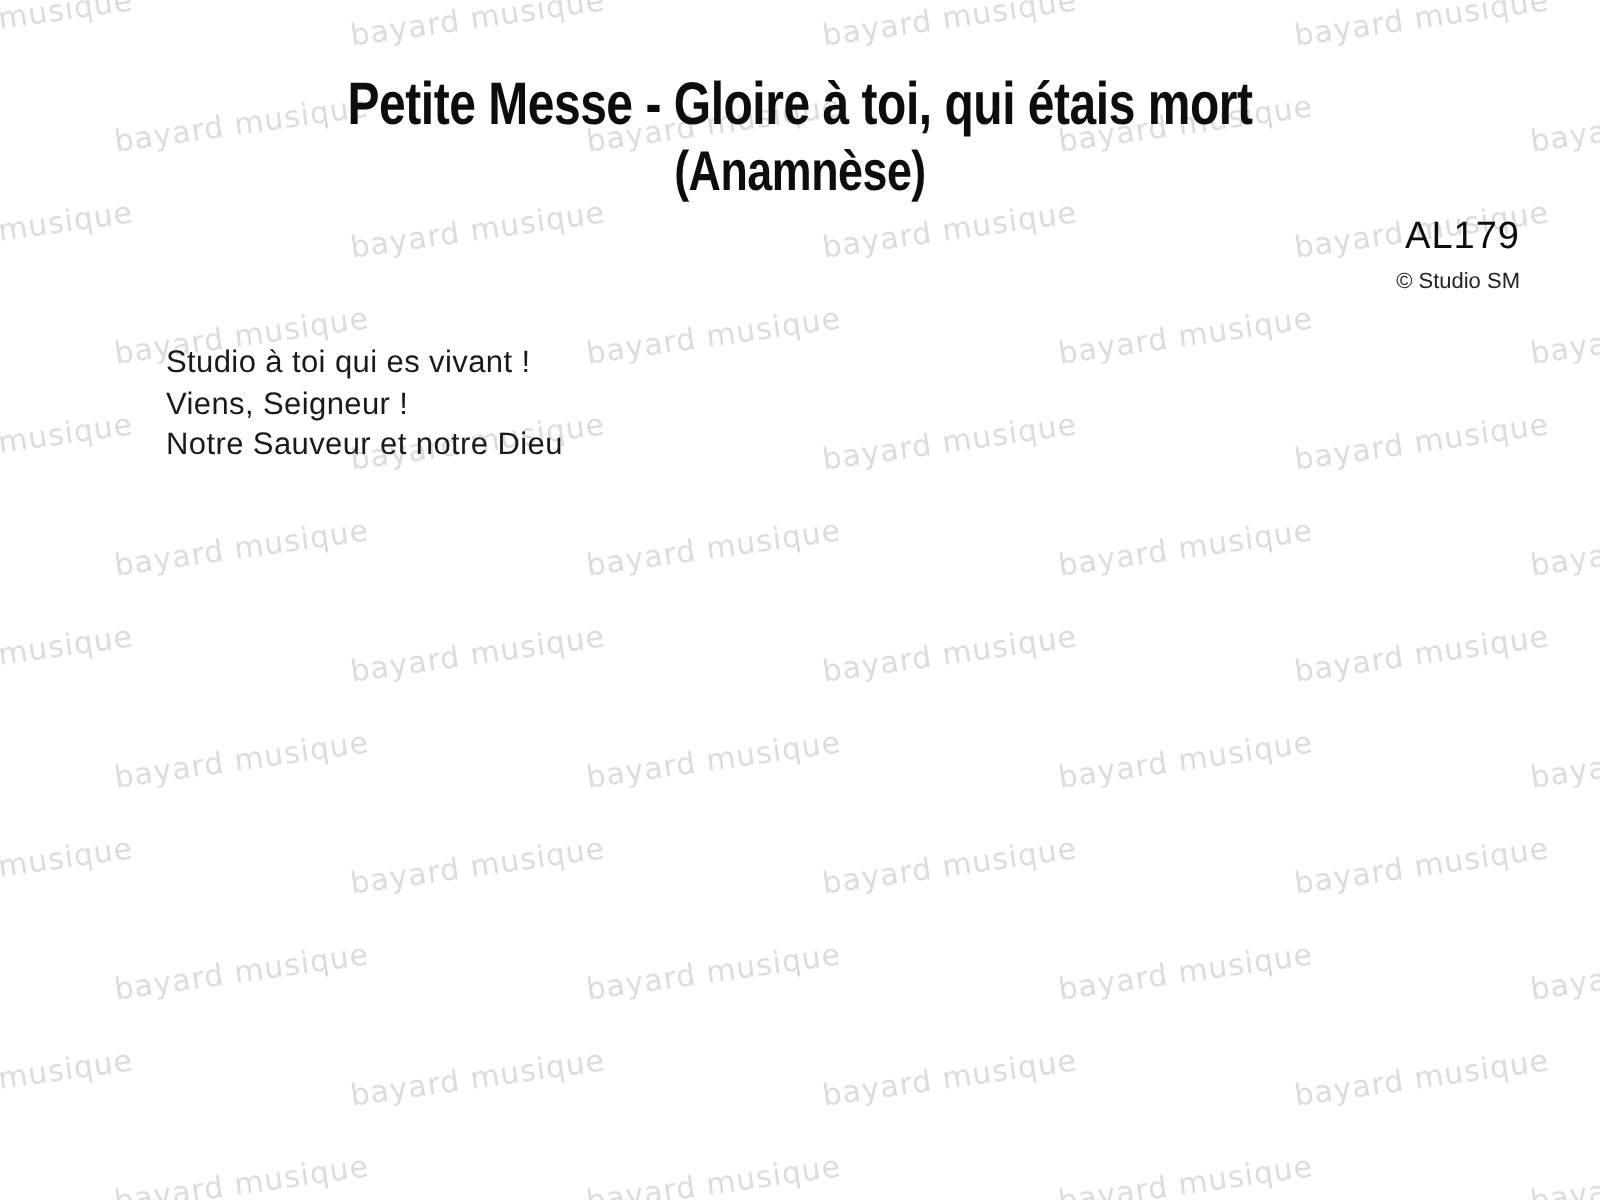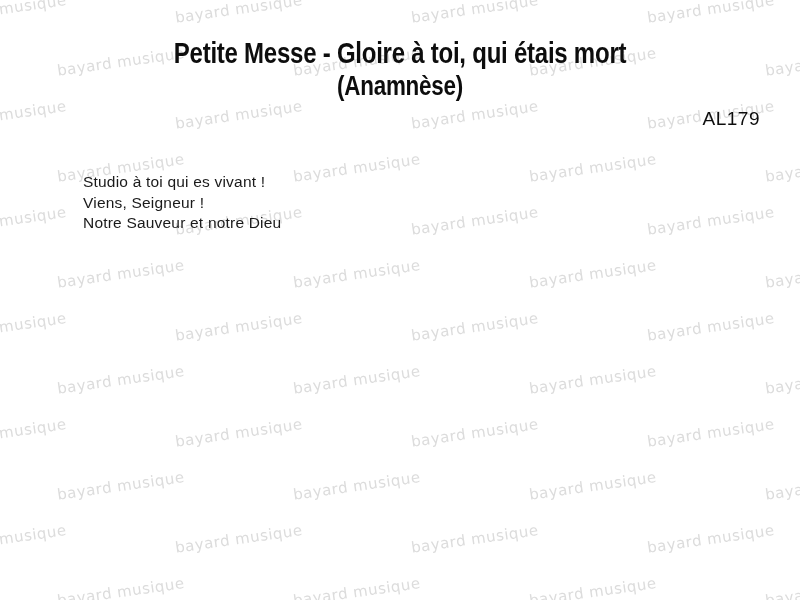--- a/index.html
+++ b/index.html
@@ -147,20 +147,21 @@
   <div class="content">
 
     <div class="title-wrap">
       <div class="title">Petite Messe - Gloire à toi, qui étais mort</div>
       <div class="subtitle">(Anamnèse)</div>
     </div>
 
     <div class="ref">AL179</div>
 
     <div class="credits">
+      <div>© Studio SM</div>
     </div>
 
     <div class="lyrics">
       <div class="lyric-line">Studio à toi qui es vivant !</div>
       <div class="lyric-line">Viens, Seigneur !</div>
       <div class="lyric-line">Notre Sauveur et notre Dieu</div>
     </div>
 
   </div>
 </div>

